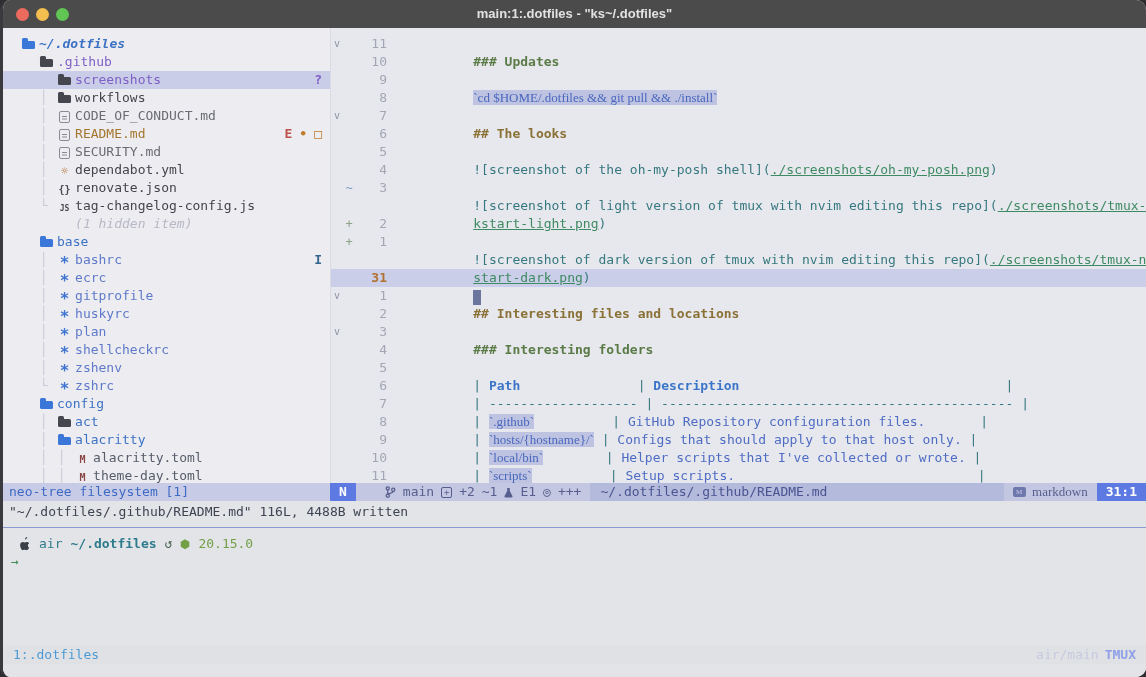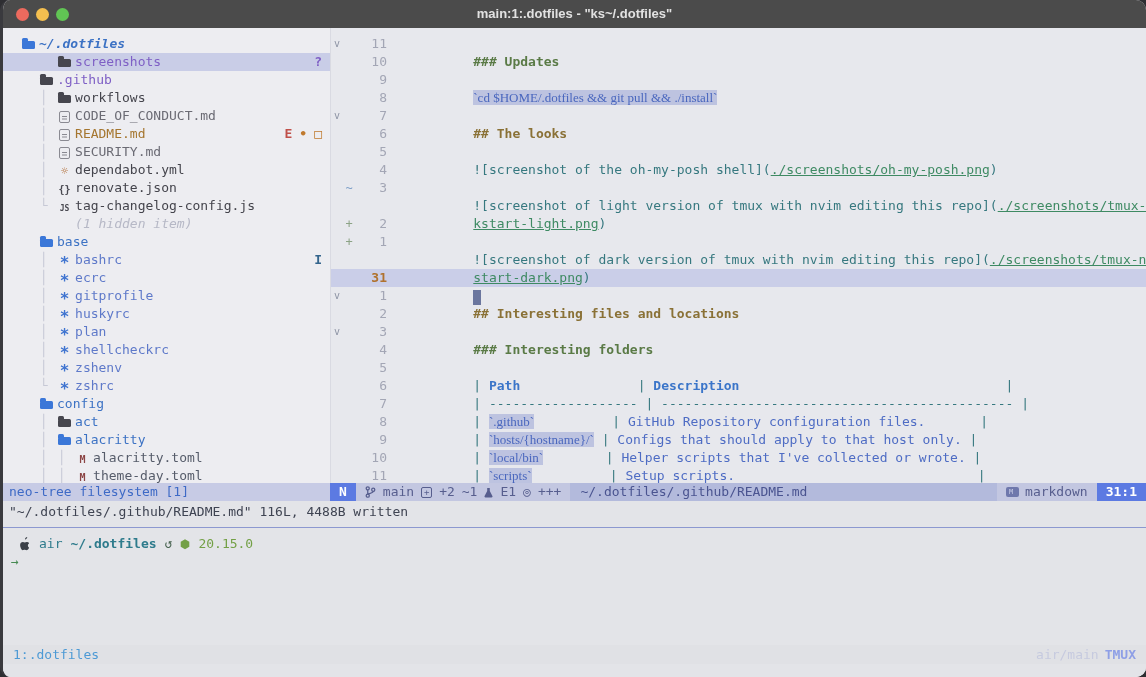--- a/index.html
+++ b/index.html
@@ -65,23 +65,23 @@
   .txt .l{color:#3e8a63;text-decoration:underline;}
   .txt .c{color:#4a67be;background:#bdc3e0;font-family:Liberation Serif, serif;}
   .txt .b{color:#3b75c9;font-weight:bold;}
   .txt .d{color:#4e6cc4;}
   .txt .cursor{background:#6b769e;display:inline-block;width:8px;height:15px;vertical-align:-3px;}
   
   .statusrow{display:flex;height:18px;flex:none;}
   .nt-status{width:327px;flex:none;background:#c7cbe5;color:#3e6ac6;padding-left:6px;box-sizing:border-box;}
   .lualine{flex:1;display:flex;align-items:stretch;background:#c3c7e1;color:#575e8e;overflow:hidden;}
   .ll-a,.ll-z{background:#5c7ae2;color:#fff;font-weight:bold;padding:0 9px;display:flex;align-items:center;flex:none;}
-  .ll-b{padding:0 9px;display:flex;gap:7px;align-items:center;flex:none;}
+  .ll-b{padding:0 9px;display:flex;gap:7px;align-items:center;flex:none;margin-left:20px;}
   .ll-c{flex:1;background:#b3badc;color:#4a5490;padding:0 10px;display:flex;align-items:center;white-space:pre;overflow:hidden;}
-  .ll-x{padding:0 9px;display:flex;gap:6px;align-items:center;flex:none;}
+  .ll-x{padding:0 9px;display:flex;gap:6px;align-items:center;flex:none;font-family:Liberation Serif, serif;}
   .boxplus{width:9px;height:9px;border:1.2px solid #575e8e;border-radius:2px;font-size:9px;line-height:8px;text-align:center;display:inline-block;}
   .boxplus::before{content:"+";}
   .dot-ic::before{content:"◎";}
   .md-ic{width:13px;height:10px;background:#6f78ac;border-radius:2px;position:relative;display:inline-block;}
   .md-ic::before{content:"M";color:#c9cde7;font-size:7px;position:absolute;left:3px;top:-4px;}
   
   .bottom{flex:1;display:flex;flex-direction:column;background:#e3e4e8;overflow:hidden;}
   .msg{padding:2px 0 0 6px;height:20px;color:#3f4452;white-space:pre;}
   .divider{height:1px;background:#8c98d0;margin-top:4px;flex:none;}
   .prompt{display:flex;align-items:center;gap:8px;padding-left:16px;height:18px;margin-top:7px;}
@@ -116,36 +116,36 @@
 
         <div class="row">
           <span class="guides"></span>
           <span class="ic folder-blue"></span>
           <span class="lbl root">~/.dotfiles</span>
           <span class="badges">
             
           </span>
         </div>
 
+        <div class="row">
+          <span class="guides"> </span>
+          <span class="ic folder-dark"></span>
+          <span class="lbl purple">.github</span>
+          <span class="badges">
+            
+          </span>
+        </div>
+
         <div class="row sel">
           <span class="guides">  </span>
           <span class="ic folder-dark"></span>
           <span class="lbl purple">screenshots</span>
           <span class="badges">
 
           <span class=" purple">?</span>
-          </span>
-        </div>
-
-        <div class="row">
-          <span class="guides"> </span>
-          <span class="ic folder-dark"></span>
-          <span class="lbl purple">.github</span>
-          <span class="badges">
-            
           </span>
         </div>
 
         <div class="row">
           <span class="guides"> │</span>
           <span class="ic folder-dark"></span>
           <span class="lbl dark">workflows</span>
           <span class="badges">
             
           </span>

